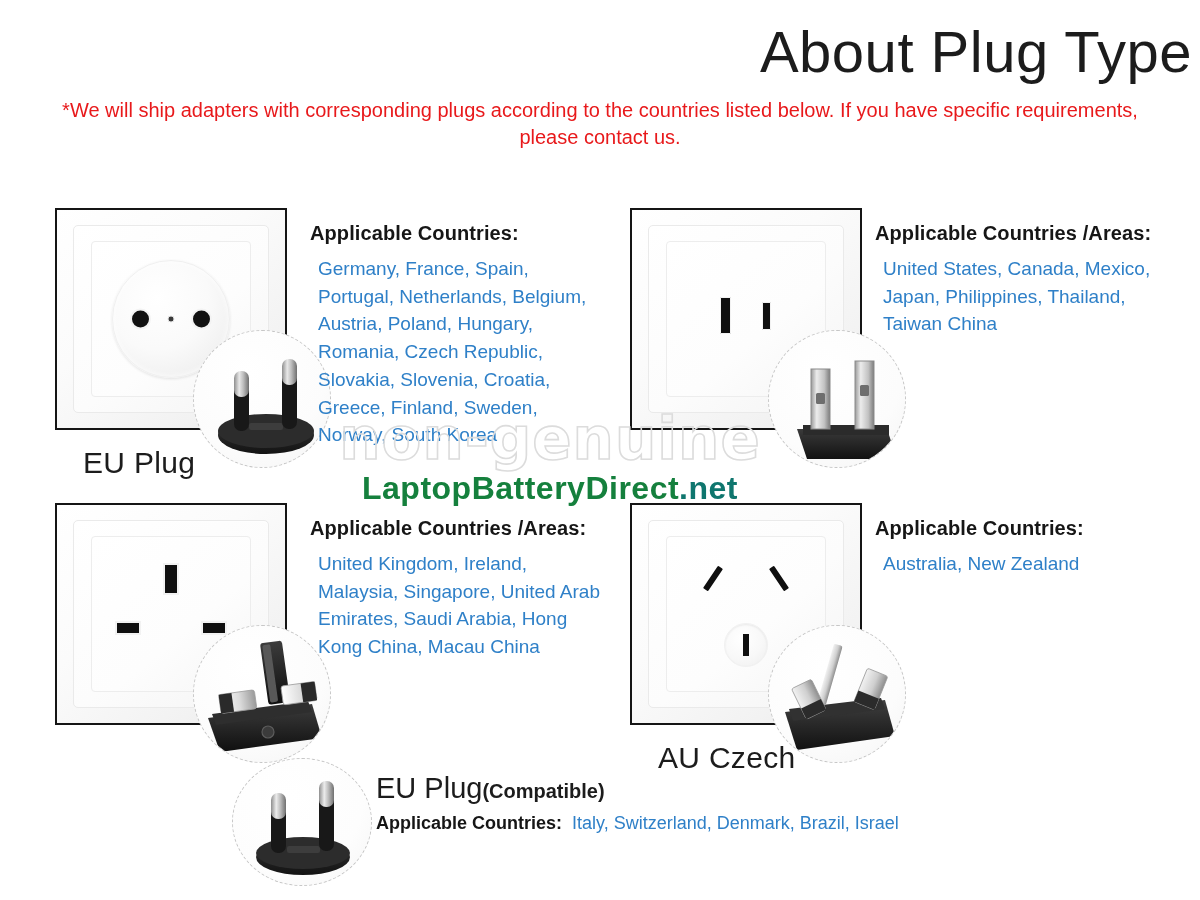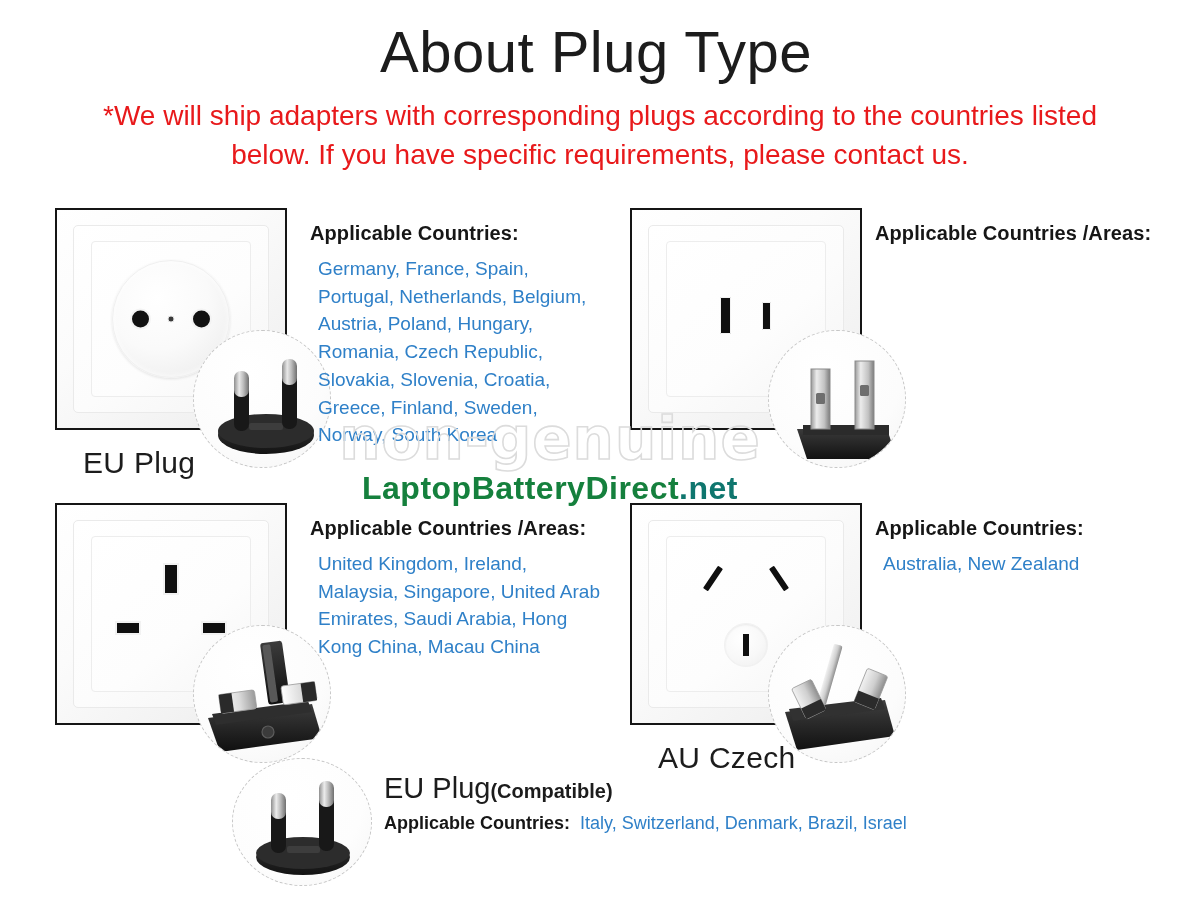--- a/index.html
+++ b/index.html
@@ -8,32 +8,32 @@
     width: 1200px; height: 900px;
     background: #ffffff;
     font-family: "Liberation Sans", sans-serif;
     position: relative;
     overflow: hidden;
     color: #1a1a1a;
   }
 
   
   .page-title {
-    text-align: center;
+    text-align: right;
     font-size: 58px;
     font-weight: 400;
     letter-spacing: 0.5px;
     color: #1c1c1c;
     margin: 22px 8px 0 0;
     line-height: 1.05;
   }
   .subtitle {
     text-align: center;
     color: #e8191b;
-    font-size: 28px;
+    font-size: 20px;
     line-height: 1.38;
     margin: 14px auto 0 auto;
     width: 1080px;
     font-weight: 400;
   }
 
   
   .grid {
     position: absolute;
     top: 208px; left: 0;
@@ -187,21 +187,21 @@
     width: 148px; height: 130px;
   }
   .bottom .inset-b {
     position: absolute; left: 0; top: 0;
     width: 140px; height: 128px; border-radius: 50%;
     background: radial-gradient(circle at 40% 30%, #ffffff 0%, #fdfdfd 62%, #f5f5f5 100%);
     border: 1.5px dashed #c6c6c6;
     overflow: hidden;
   }
   .bottom .btext {
-    position: absolute; left: 152px; top: 16px; width: 610px;
+    position: absolute; left: 144px; top: 16px; width: 610px;
   }
   .bottom .btitle {
     font-size: 29px; color: #1c1c1c; font-weight: 400; line-height: 1;
     margin: 0 0 8px 0;
   }
   .bottom .btitle .sub {
     font-size: 20px; font-weight: bold; color: #1c1c1c;
   }
   .bottom .brow {
     font-size: 18px; margin: 0 0 10px 0; line-height: 1.4;
@@ -326,20 +326,21 @@
           </g>
           <g>
             <rect x="86" y="30" width="19" height="68" fill="url(#bladeUS)" stroke="#8a8a8a" stroke-width="1"></rect>
             <rect x="91" y="54" width="9" height="11" rx="1.5" fill="#6e6e6e"></rect>
           </g>
         </svg>
       </div>
     </div>
     <div class="countries">
       <h3>Applicable Countries /Areas:</h3>
+      <p>United States, Canada, Mexico, Japan, Philippines, Thailand, Taiwan China</p>
     </div>
   </div>
 
   <div class="block block-uk">
     <div class="socket-wrap">
       <div class="socket">
         <div class="ring1"></div>
         <div class="ring2"></div>
         <div class="face">
           <div class="uk-earth"></div>

